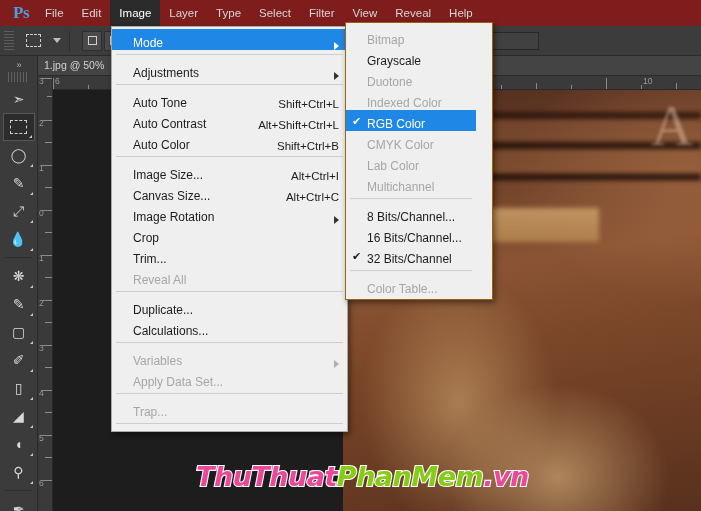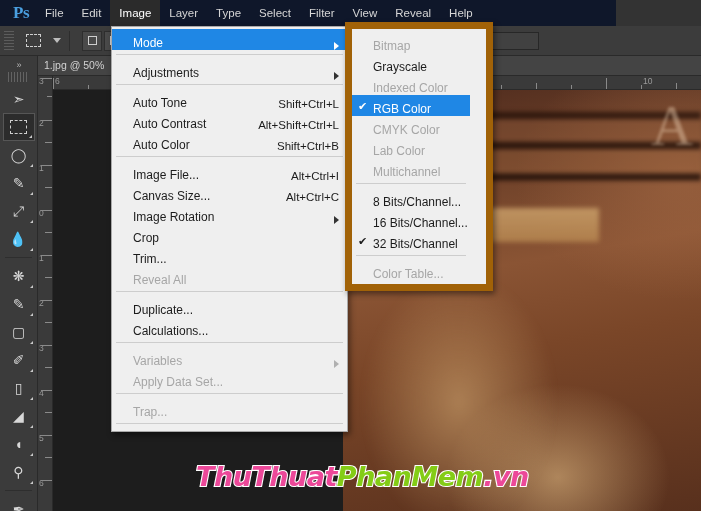--- a/index.html
+++ b/index.html
@@ -12,22 +12,22 @@
   #app {
     position: relative;
     width: 701px; height: 511px;
     background: #333333;
     overflow: hidden;
   }
 
   
   .menubar {
     position: absolute; left: 0; top: 0;
-    width: 616px; height: 26px;
-    background: #0f172a;
+    width: 701px; height: 26px;
+    background: #7f1d1d;
     display: flex; align-items: center;
   }
   .ps-logo {
     width: 36px; height: 26px;
     display: flex; align-items: center; justify-content: center;
     color: #4a9fe0;
     font-size: 17px; font-weight: bold;
     font-family: "Liberation Serif", serif;
     letter-spacing: -0.5px;
     padding-left: 6px;
@@ -236,21 +236,21 @@
     font-size:11px; color:#1c1c1c;
   }
   .mi.hl .check { color:#ffffff; }
   .mdiv { height:1px; background:#cdcdcd; margin:4px 4px; }
 
   
   .submenu {
     position:absolute; left:345px; top:22px;
     width:148px;
     background:#efefef;
-    border:7px solid #a16207;
+    border:1px solid #a16207;
     box-shadow: 2px 3px 6px rgba(0,0,0,.45);
     z-index: 70;
     padding: 3px 16px 3px 0;
   }
 </style>
 </head>
 <body>
 
 <div id="app">
 
@@ -417,21 +417,21 @@
     <div class="mi">
       <span>Auto Contrast</span>
       <span class="shortcut">Alt+Shift+Ctrl+L</span>
     </div>
     <div class="mi">
       <span>Auto Color</span>
       <span class="shortcut">Shift+Ctrl+B</span>
     </div>
     <div class="mdiv"></div>
     <div class="mi">
-      <span>Image File...</span>
+      <span>Image Size...</span>
       <span class="shortcut">Alt+Ctrl+I</span>
     </div>
     <div class="mi">
       <span>Canvas Size...</span>
       <span class="shortcut">Alt+Ctrl+C</span>
     </div>
     <div class="mi">
       <span>Image Rotation</span>
       <span class="arrow"></span>
     </div>
@@ -465,20 +465,23 @@
     </div>
     <div class="mdiv"></div>
   </div>
 
   <div class="submenu">
     <div class="mi disabled">
       <span>Bitmap</span>
     </div>
     <div class="mi">
       <span>Grayscale</span>
+    </div>
+    <div class="mi disabled">
+      <span>Duotone</span>
     </div>
     <div class="mi disabled">
       <span>Indexed Color</span>
     </div>
     <div class="mi hl">
       <span class="check">✔</span>
       <span>RGB Color</span>
     </div>
     <div class="mi disabled">
       <span>CMYK Color</span>

